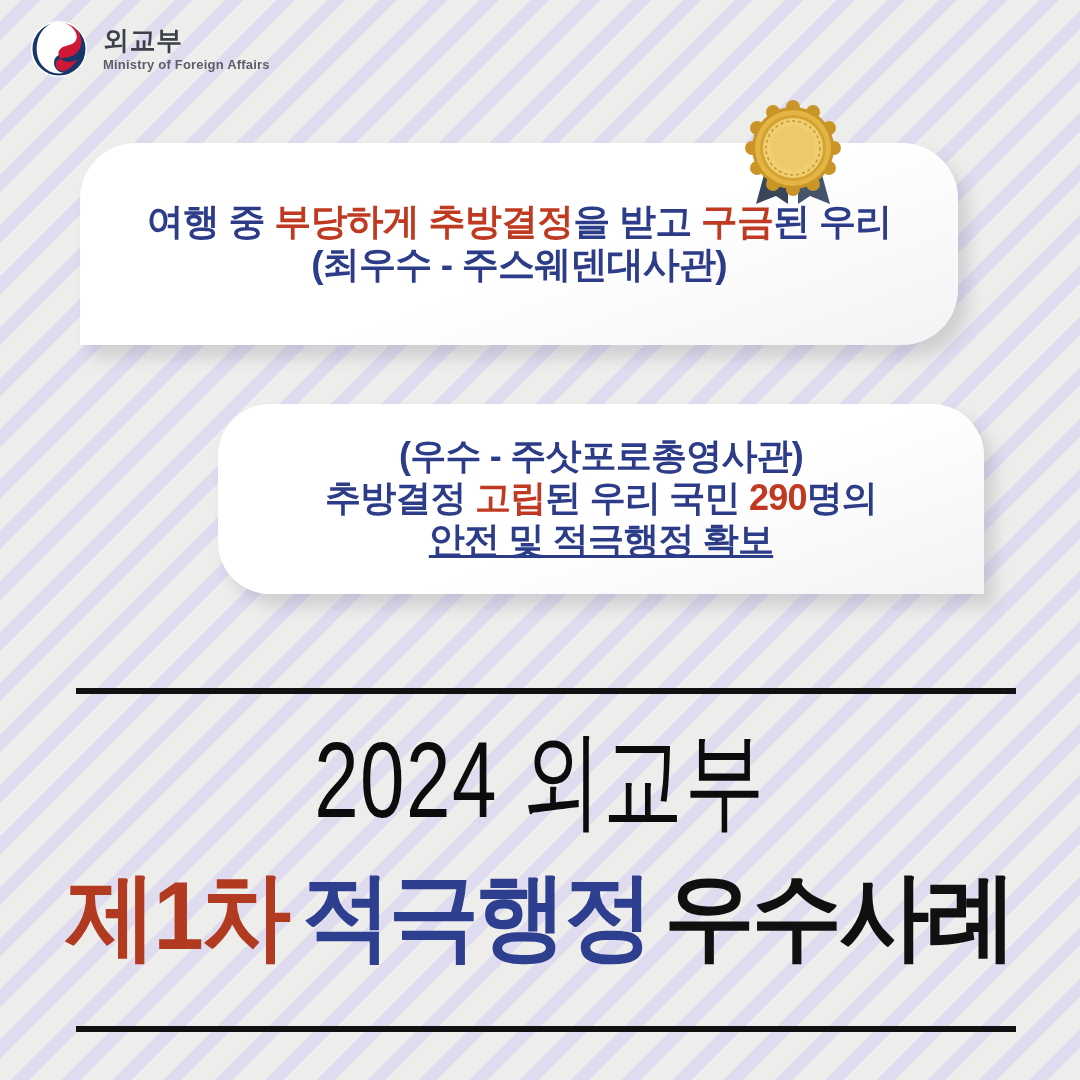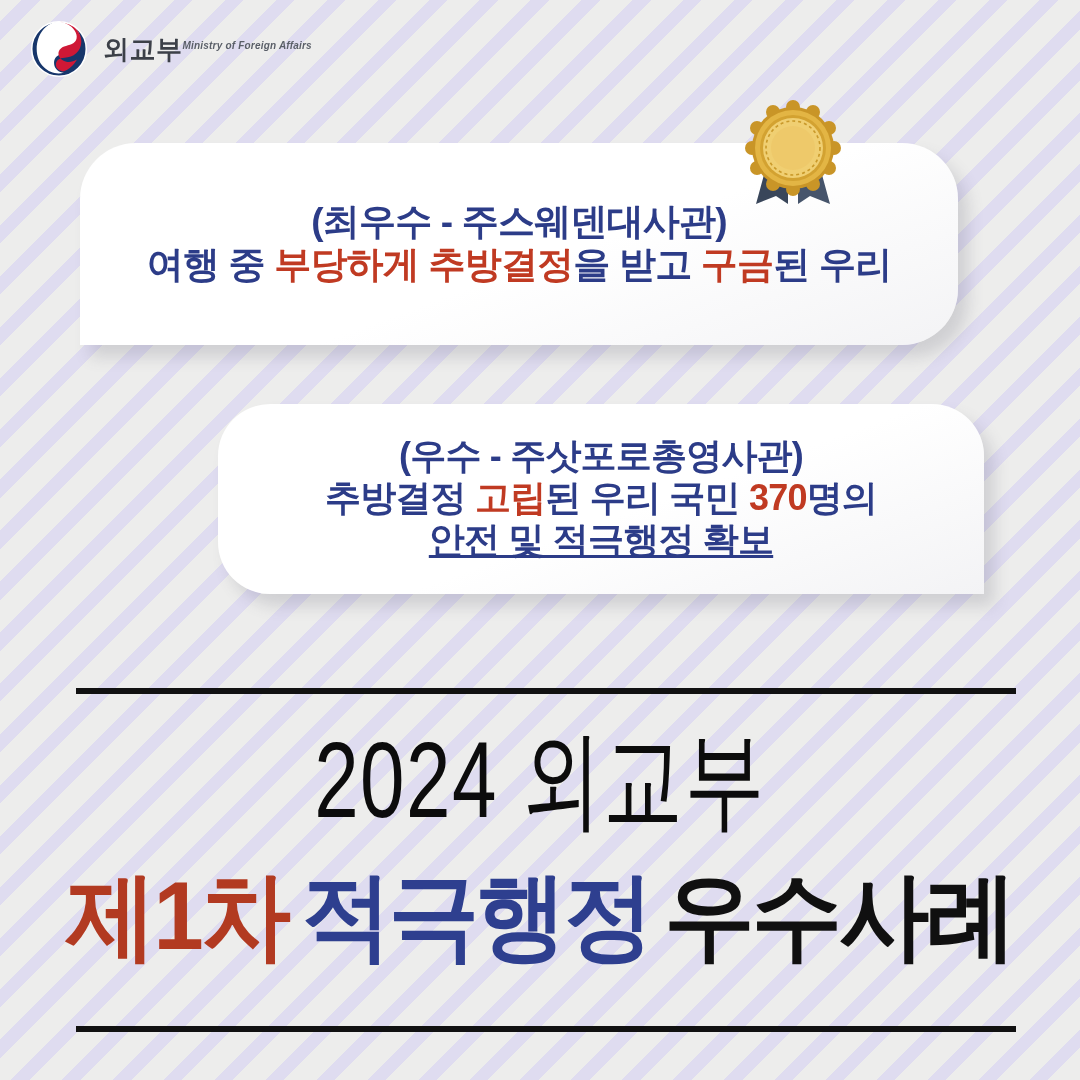--- a/index.html
+++ b/index.html
@@ -37,38 +37,36 @@
     gap: 13px;
   }
   .logo-mark {
     width: 62px;
     height: 62px;
     flex: none;
     display: block;
   }
   .logo-text {
     display: flex;
-    flex-direction: row;
+    flex-direction: column;
     justify-content: center;
     line-height: 1;
-    text-align: center;
   }
   .logo-ko {
     font-size: 26px;
     font-weight: bold;
     color: #3c4048;
     letter-spacing: 0.5px;
   }
   .logo-en {
     margin-top: 5px;
-    font-size: 10px;
+    font-size: 13px;
     font-weight: bold;
     color: #5a5f68;
     letter-spacing: 0.2px;
-    font-style: italic;
   }
 
   
   .bubble {
     position: absolute;
     background: linear-gradient(160deg, #ffffff 0%, #ffffff 55%, #f3f3f5 100%);
     box-shadow: 10px 12px 16px rgba(90, 90, 110, 0.20);
     display: flex;
     flex-direction: column;
     align-items: center;
@@ -186,24 +184,24 @@
                C81 32 79 22 70 14 C64 9 57 6.5 50 6 Z" fill="#cf1836"></path>
       <circle cx="50" cy="50" r="44" fill="none" stroke="#ffffff" stroke-width="2.5"></circle>
     </svg>
     <div class="logo-text">
       <span class="logo-ko">외교부</span>
       <span class="logo-en">Ministry of Foreign Affairs</span>
     </div>
   </div>
 
   <div class="bubble" id="bubble-1">
-    <div class="bubble-line">(최우수 - 주스웨덴대사관)</div>
     <div class="bubble-line">
       <span>여행 중 </span><span class="hl-red">부당하게 추방결정</span><span>을 받고 </span><span class="hl-red">구금</span><span>된 우리</span>
     </div>
+    <div class="bubble-line">(최우수 - 주스웨덴대사관)</div>
   </div>
 
   <svg id="medal-badge" viewBox="0 0 110 110">
 
     <path d="M30 60 L18 104 L38 96 L50 104 L50 60 Z" fill="#39465a"></path>
     <path d="M80 60 L92 104 L72 96 L60 104 L60 60 Z" fill="#46546b"></path>
 
     <g transform="translate(55,48)">
       <circle r="41" fill="#c99527"></circle>
       <g fill="#c99527">
@@ -224,21 +222,21 @@
       <circle r="33" fill="#d3a231"></circle>
       <circle r="30" fill="#f0cf72"></circle>
       <circle r="27" fill="none" stroke="#c9992a" stroke-width="1.6" stroke-dasharray="3 3"></circle>
       <circle r="22" fill="#eec96a"></circle>
     </g>
   </svg>
 
   <div class="bubble" id="bubble-2">
     <div class="bubble-line">(우수 - 주삿포로총영사관)</div>
     <div class="bubble-line">
-      <span>추방결정 </span><span class="hl-red">고립</span><span>된 우리 국민 </span><span class="hl-red">370</span><span>명의</span>
+      <span>추방결정 </span><span class="hl-red">고립</span><span>된 우리 국민 </span><span class="hl-red">290</span><span>명의</span>
     </div>
     <div class="bubble-line">
       <span class="u">안전 및 적극행정 확보</span>
     </div>
   </div>
 
   <div class="rule" id="rule-top"></div>
 
   <div id="title-year">2024 외교부</div>
 

